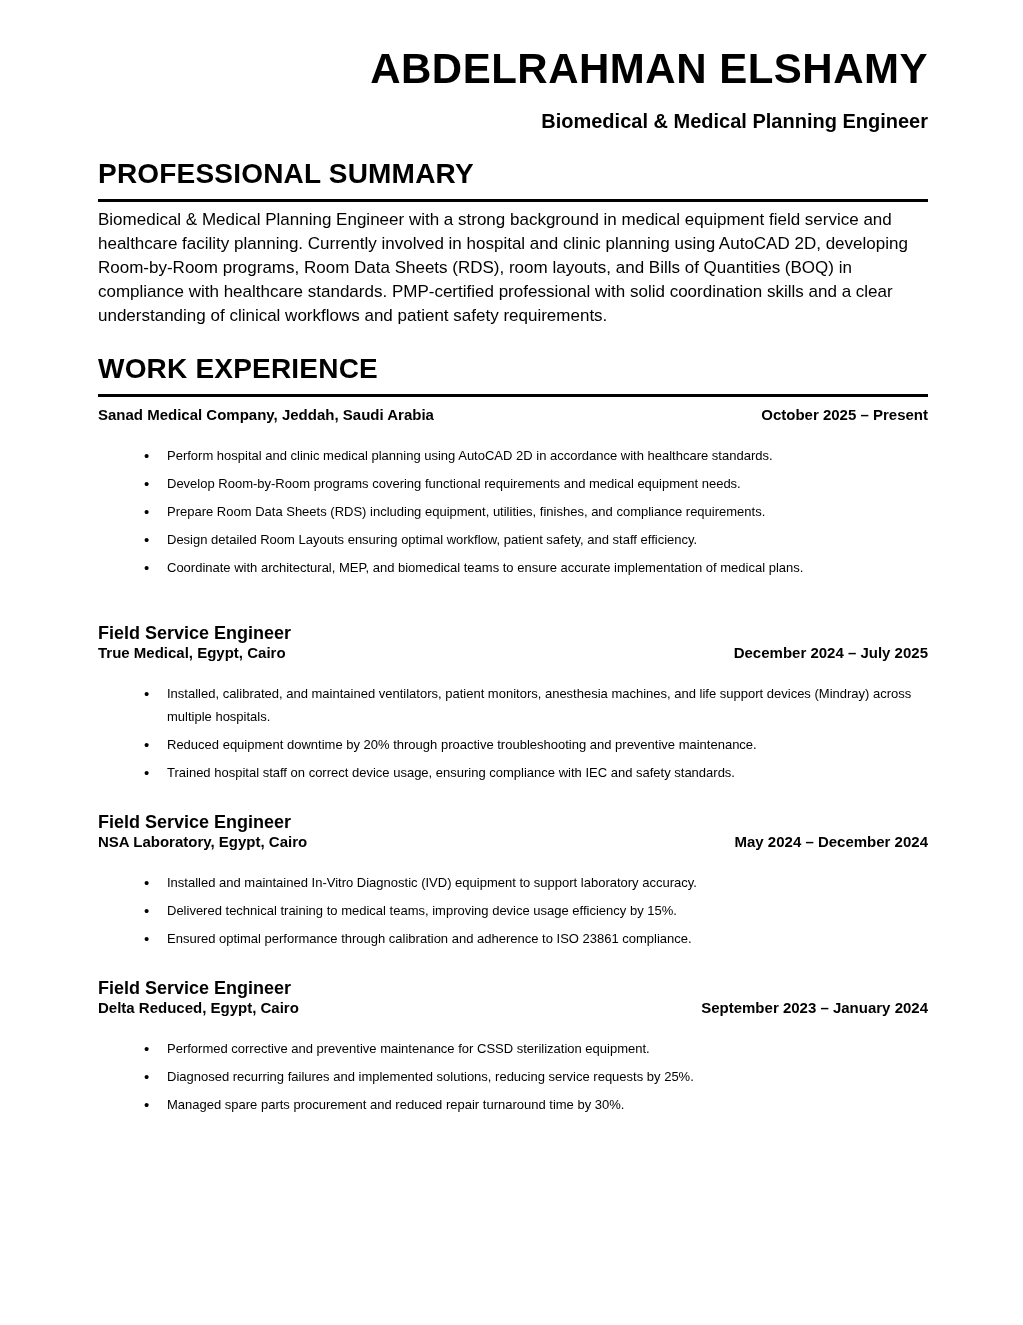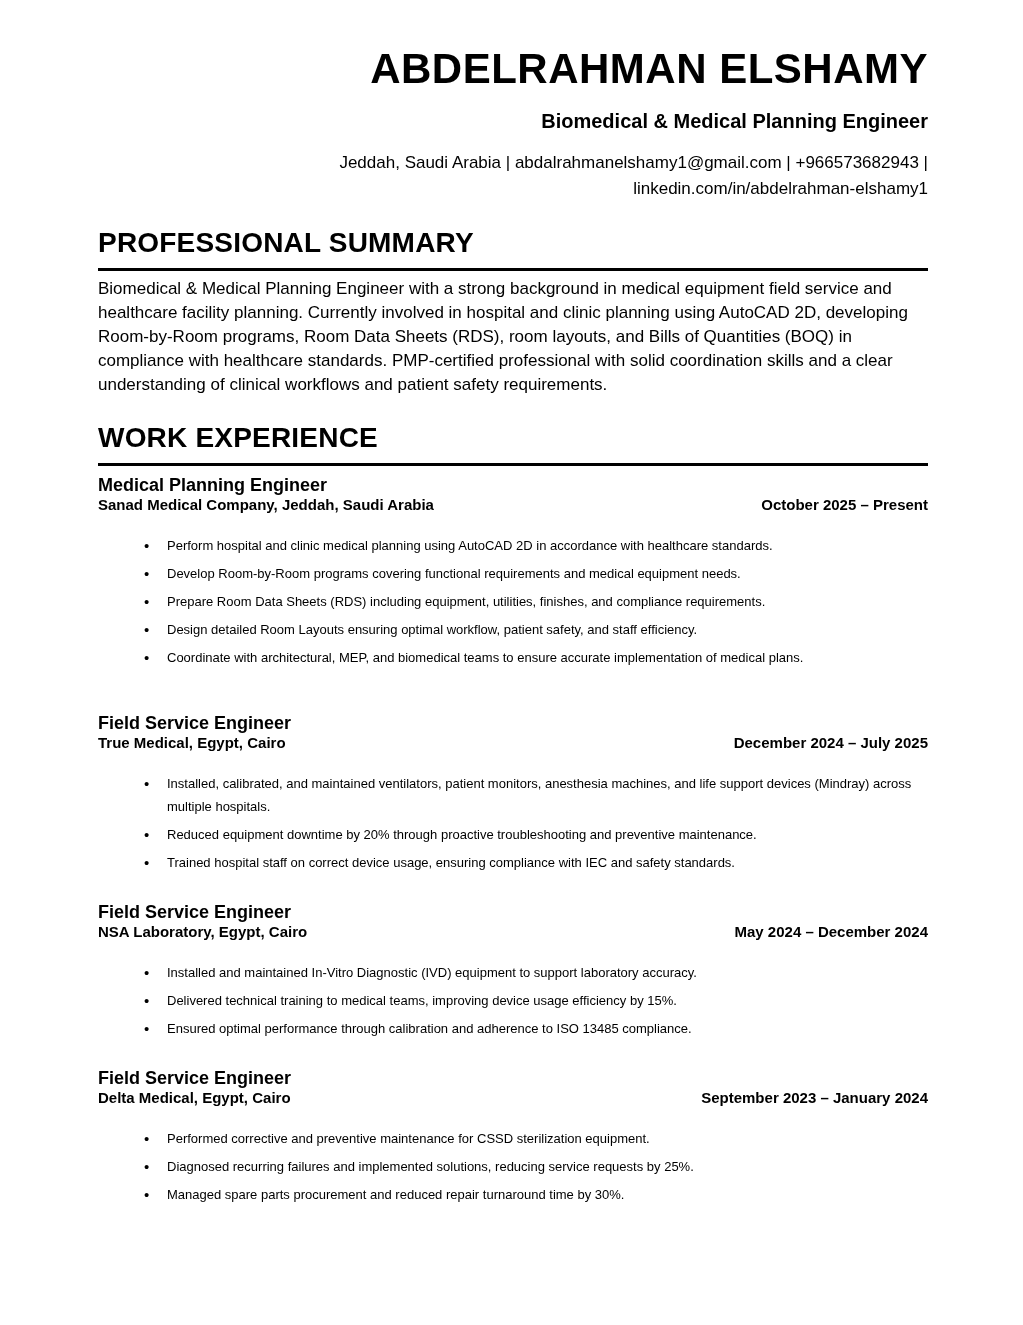--- a/index.html
+++ b/index.html
@@ -85,36 +85,31 @@
   }
 </style>
 </head>
 <body>
 
 <div class="page">
 
   <header class="header">
     <h1 class="candidate-name">ABDELRAHMAN ELSHAMY</h1>
     <div class="candidate-title">Biomedical &amp; Medical Planning Engineer</div>
-    <div class="contact">
-      <div>Jeddah, Saudi Arabia | abdalrahmanelshamy1@gmail.com | +966573682943 |</div>
-      <div>linkedin.com/in/abdelrahman-elshamy1</div>
-    </div>
   </header>
 
   <section>
     <h2 class="section-heading">PROFESSIONAL SUMMARY</h2>
     <p class="summary-text">Biomedical &amp; Medical Planning Engineer with a strong background in medical equipment field service and healthcare facility planning. Currently involved in hospital and clinic planning using AutoCAD 2D, developing Room-by-Room programs, Room Data Sheets (RDS), room layouts, and Bills of Quantities (BOQ) in compliance with healthcare standards. PMP-certified professional with solid coordination skills and a clear understanding of clinical workflows and patient safety requirements.</p>
   </section>
 
   <section>
     <h2 class="section-heading">WORK EXPERIENCE</h2>
 
     <article class="job first">
-      <h3 class="job-title">Medical Planning Engineer</h3>
       <div class="job-meta">
         <span>Sanad Medical Company, Jeddah, Saudi Arabia</span>
         <span>October 2025 – Present</span>
       </div>
       <ul class="bullet-list">
         <li>Perform hospital and clinic medical planning using AutoCAD 2D in accordance with healthcare standards.</li>
         <li>Develop Room-by-Room programs covering functional requirements and medical equipment needs.</li>
         <li>Prepare Room Data Sheets (RDS) including equipment, utilities, finishes, and compliance requirements.</li>
         <li>Design detailed Room Layouts ensuring optimal workflow, patient safety, and staff efficiency.</li>
         <li>Coordinate with architectural, MEP, and biomedical teams to ensure accurate implementation of medical plans.</li>
@@ -136,28 +131,28 @@
 
     <article class="job">
       <h3 class="job-title">Field Service Engineer</h3>
       <div class="job-meta">
         <span>NSA Laboratory, Egypt, Cairo</span>
         <span>May 2024 – December 2024</span>
       </div>
       <ul class="bullet-list">
         <li>Installed and maintained In-Vitro Diagnostic (IVD) equipment to support laboratory accuracy.</li>
         <li>Delivered technical training to medical teams, improving device usage efficiency by 15%.</li>
-        <li>Ensured optimal performance through calibration and adherence to ISO 13485 compliance.</li>
+        <li>Ensured optimal performance through calibration and adherence to ISO 23861 compliance.</li>
       </ul>
     </article>
 
     <article class="job">
       <h3 class="job-title">Field Service Engineer</h3>
       <div class="job-meta">
-        <span>Delta Medical, Egypt, Cairo</span>
+        <span>Delta Reduced, Egypt, Cairo</span>
         <span>September 2023 – January 2024</span>
       </div>
       <ul class="bullet-list">
         <li>Performed corrective and preventive maintenance for CSSD sterilization equipment.</li>
         <li>Diagnosed recurring failures and implemented solutions, reducing service requests by 25%.</li>
         <li>Managed spare parts procurement and reduced repair turnaround time by 30%.</li>
       </ul>
     </article>
 
   </section>

